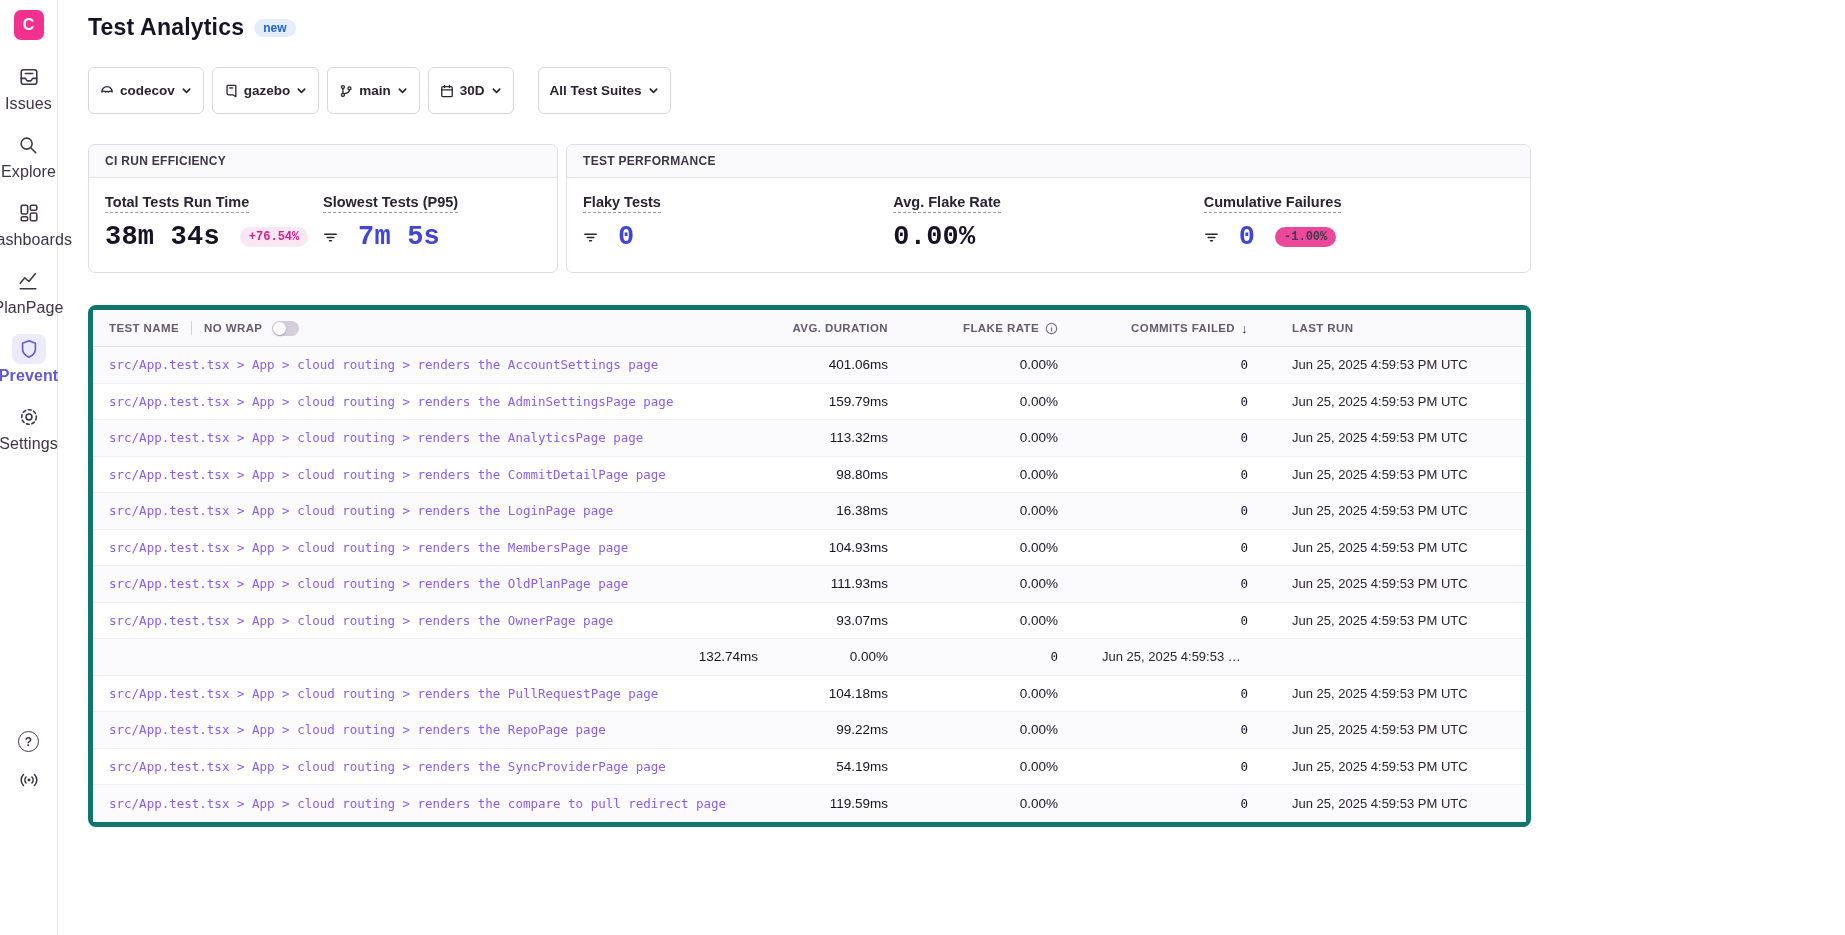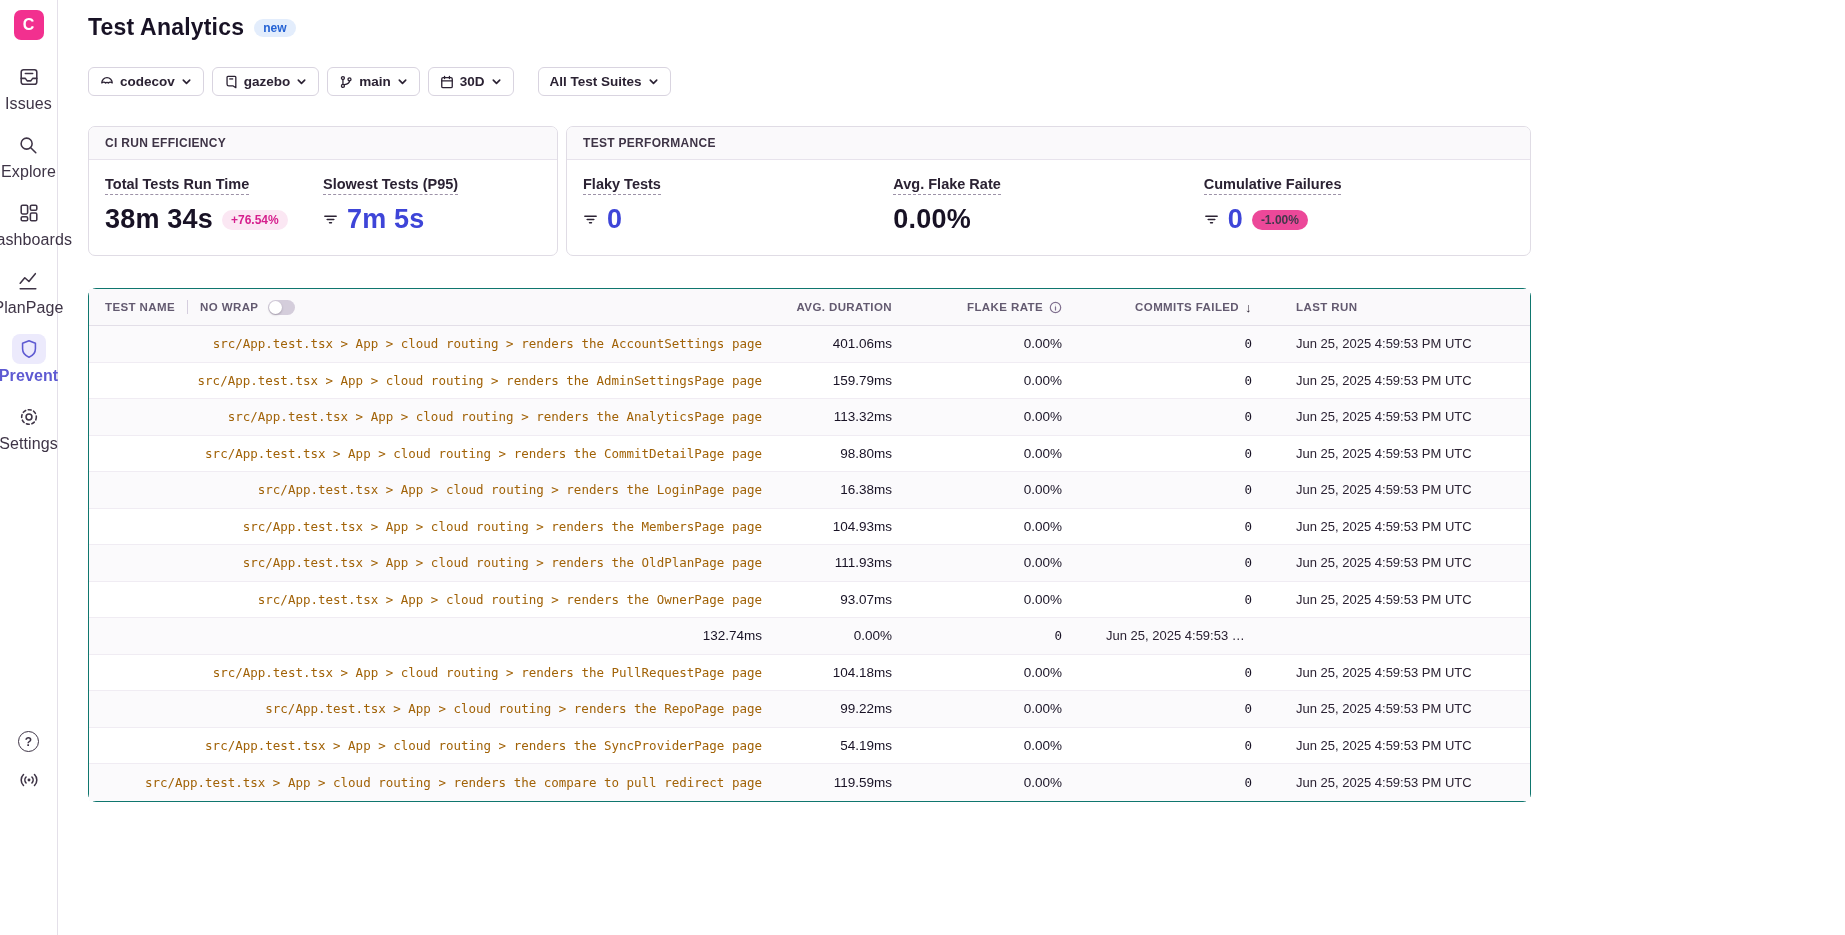--- a/index.html
+++ b/index.html
@@ -72,21 +72,21 @@
     padding: 2px 9px; border-radius: 20px;
   }
 
   
   .filters { display: flex; align-items: center; gap: 8px; margin-bottom: 30px; }
   .filter-btn {
     display: inline-flex; align-items: center; gap: 6px;
     background: #fff;
     border: 1px solid #d9d4e0;
     border-radius: 6px;
-    height: 29px;
+    height: 47px;
     padding: 0 11px;
     font-family: "Liberation Sans", sans-serif;
     font-size: 13.5px; font-weight: 600; color: #2b2233;
     cursor: pointer;
   }
   .filter-btn svg { display: block; }
   .filter-btn .chev { color: #2b2233; }
   .suites-gap { margin-left: 16px; }
 
   
@@ -103,30 +103,30 @@
   .panel-body { display: flex; padding: 15px 16px 20px 16px; }
   .metric { flex: 1; }
   .metric-label {
     display: inline-block;
     font-size: 14.5px; font-weight: bold; color: #2b2233;
     border-bottom: 1.5px dashed #9d92a8;
     padding-bottom: 2px;
     margin-bottom: 9px;
     cursor: pointer;
   }
-  .metric-value-row { display: flex; align-items: center; gap: 9px; }
+  .metric-value-row { display: flex; align-items: center; gap: 20px; font-family: Liberation Mono, monospace; }
   .metric-value { font-size: 27px; font-weight: 600; color: #181225; letter-spacing: .2px; }
   .metric-value.blue { color: #3e45d8; }
   .m-icon { color: #2b2233; display: flex; }
   .badge { font-size: 12px; font-weight: 600; padding: 3px 9px; border-radius: 20px; white-space: nowrap; }
   .badge.pink { background: #fbe7f3; color: #d61f8d; }
   .badge.gray { background: #ec4899; color: #43384c; }
 
   
-  .table { border: 1px solid #0f766e; border-radius: 8px; }
+  .table { border: 5px solid #0f766e; border-radius: 8px; }
   .thead, .tr {
     display: grid;
     grid-template-columns: minmax(0,1fr) 130px 170px 190px 262px;
     align-items: center;
   }
   .thead {
     background: #faf9fb;
     border-bottom: 1px solid #e3dfe8;
     height: 37px;
   }
@@ -151,21 +151,21 @@
     background: #fff; border-radius: 50%; top: 1px; left: 1px;
     box-shadow: 0 1px 2px rgba(43,34,51,.3);
   }
   .sort-arrow { font-size: 13px; color: #2b2233; font-weight: bold; }
   .info-icon { color: #80708f; display: flex; cursor: pointer; }
 
   .tr { height: 36.5px; border-bottom: 1px solid #f0ecf3; cursor: pointer; }
   .tr:nth-child(odd) { background: #fbfafc; }
   .tr:last-child { border-bottom: none; }
   .td { padding: 0 16px; white-space: nowrap; overflow: hidden; text-overflow: ellipsis; }
-  .td-name { font-family: "DejaVu Sans Mono", monospace; font-size: 12.5px; color: #a16207; text-align: right; }
+  .td-name { font-family: "DejaVu Sans Mono", monospace; font-size: 12.5px; color: #8b5cf6; }
   .td-num { text-align: right; font-size: 13.5px; color: #181225; }
   .td-num.mono { font-family: "DejaVu Sans Mono", monospace; font-size: 12.5px; }
   .td-last { font-size: 13px; color: #2b2233; padding-left: 28px; }
 </style>
 </head>
 <body>
 
 <div class="app">
 
   <aside class="sidebar">

